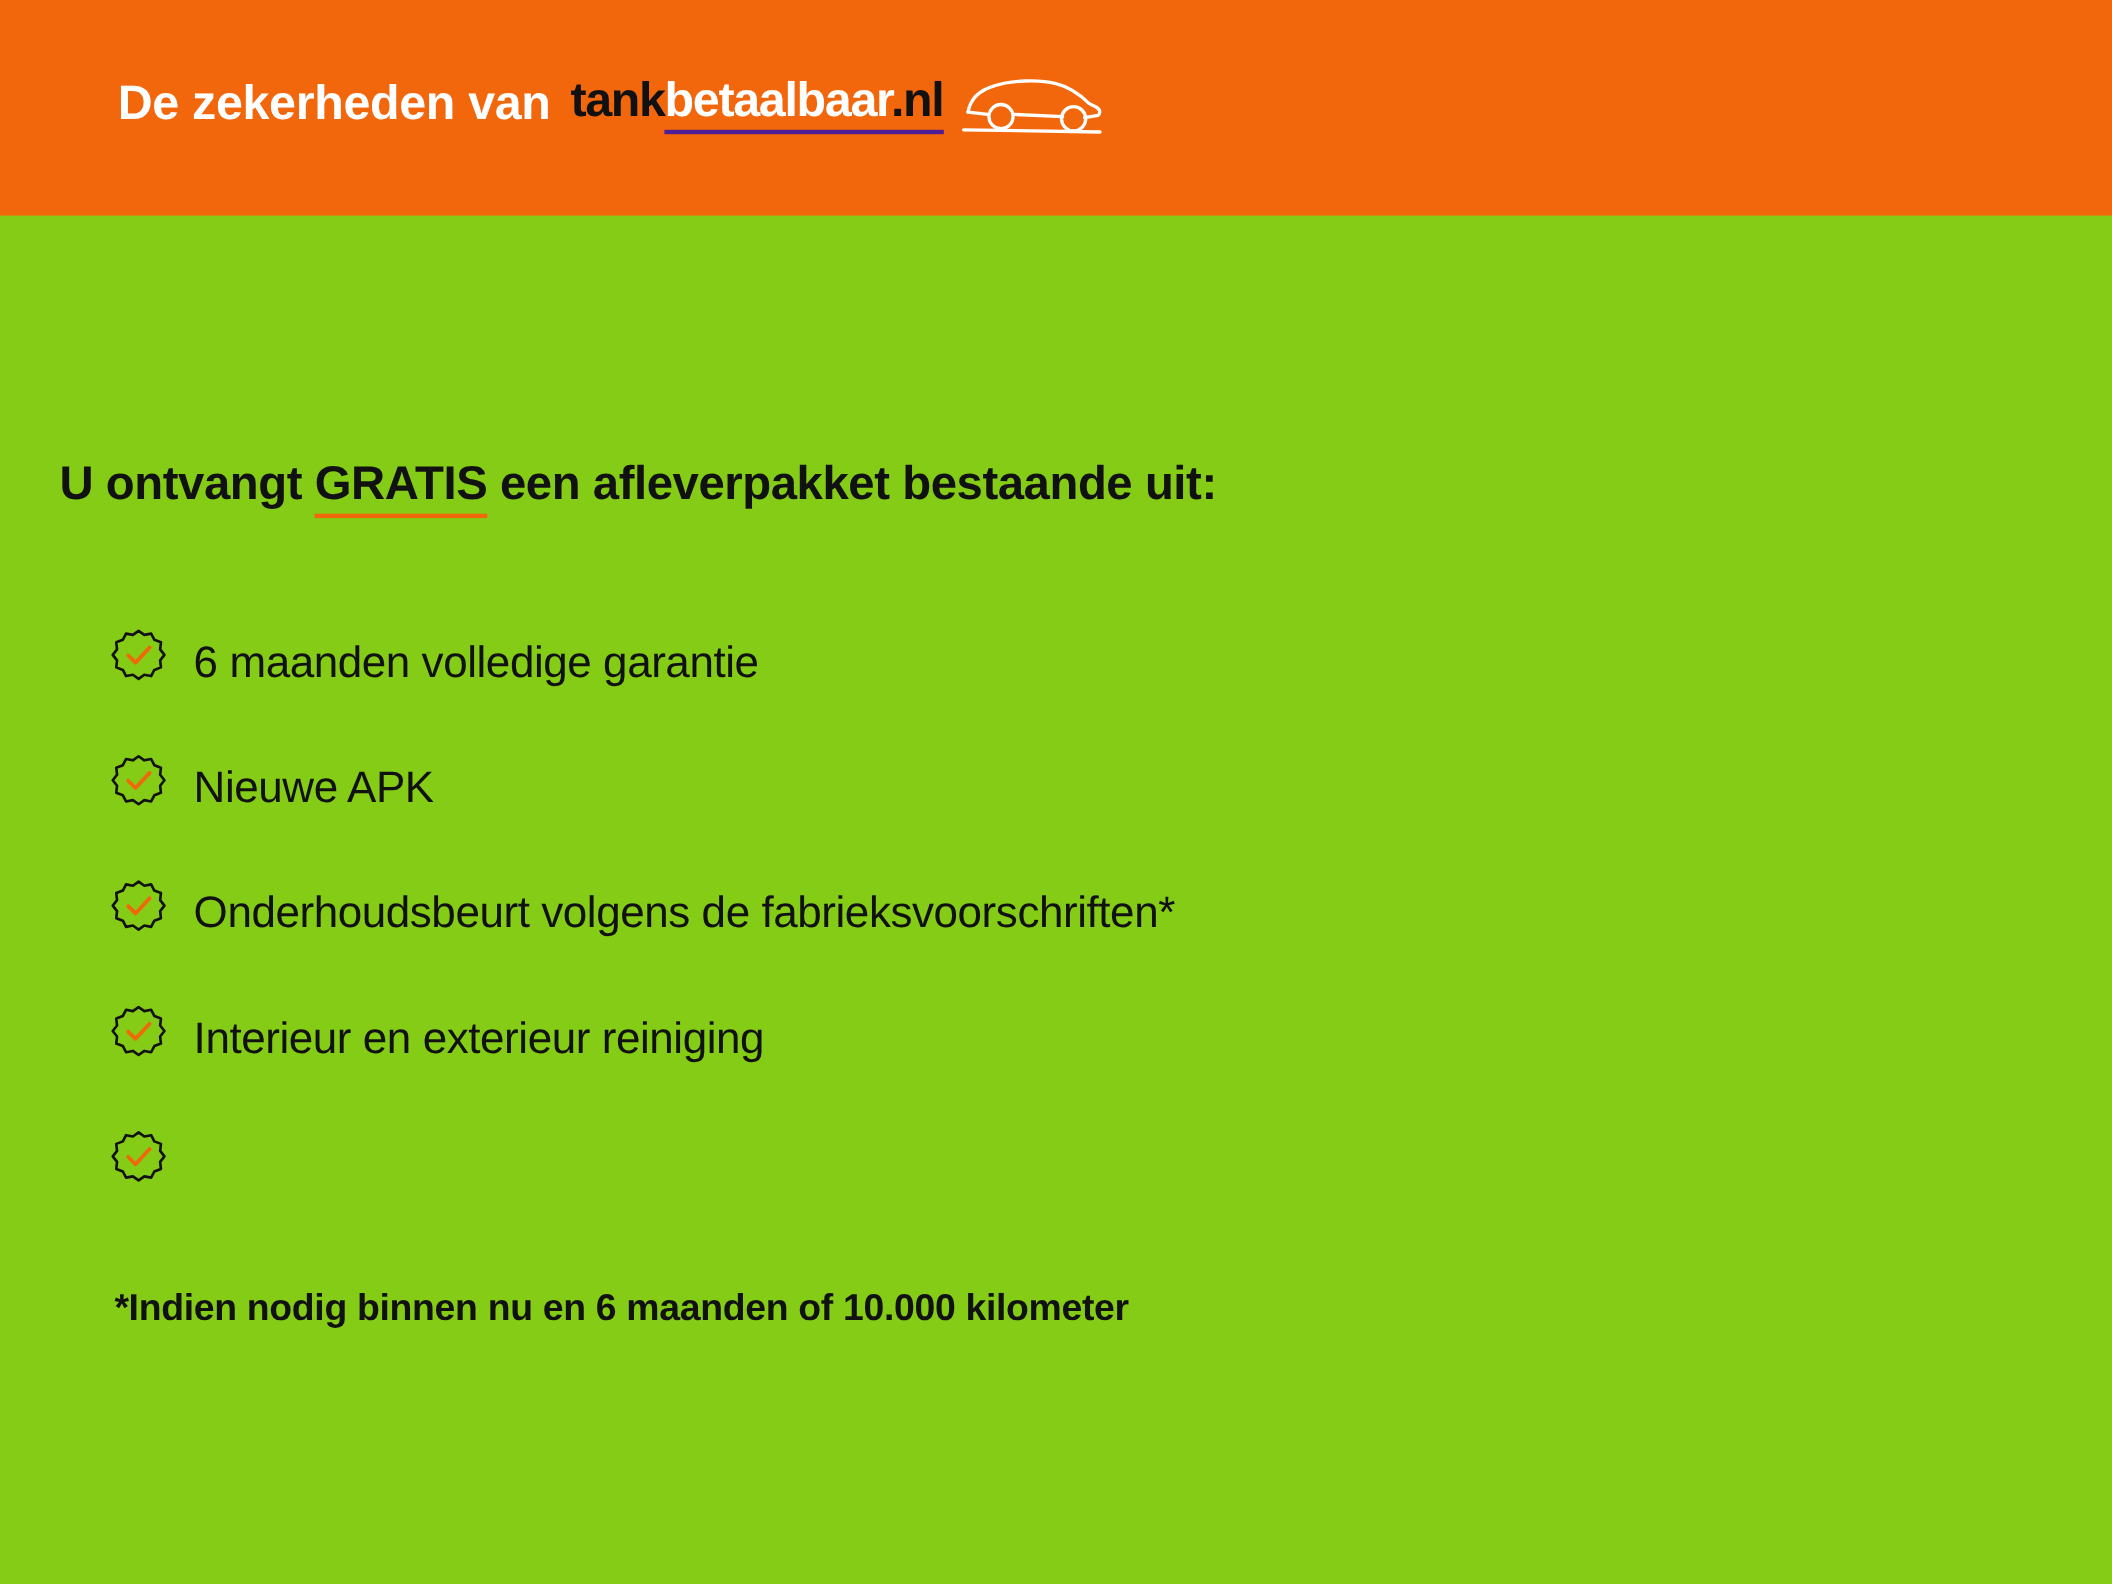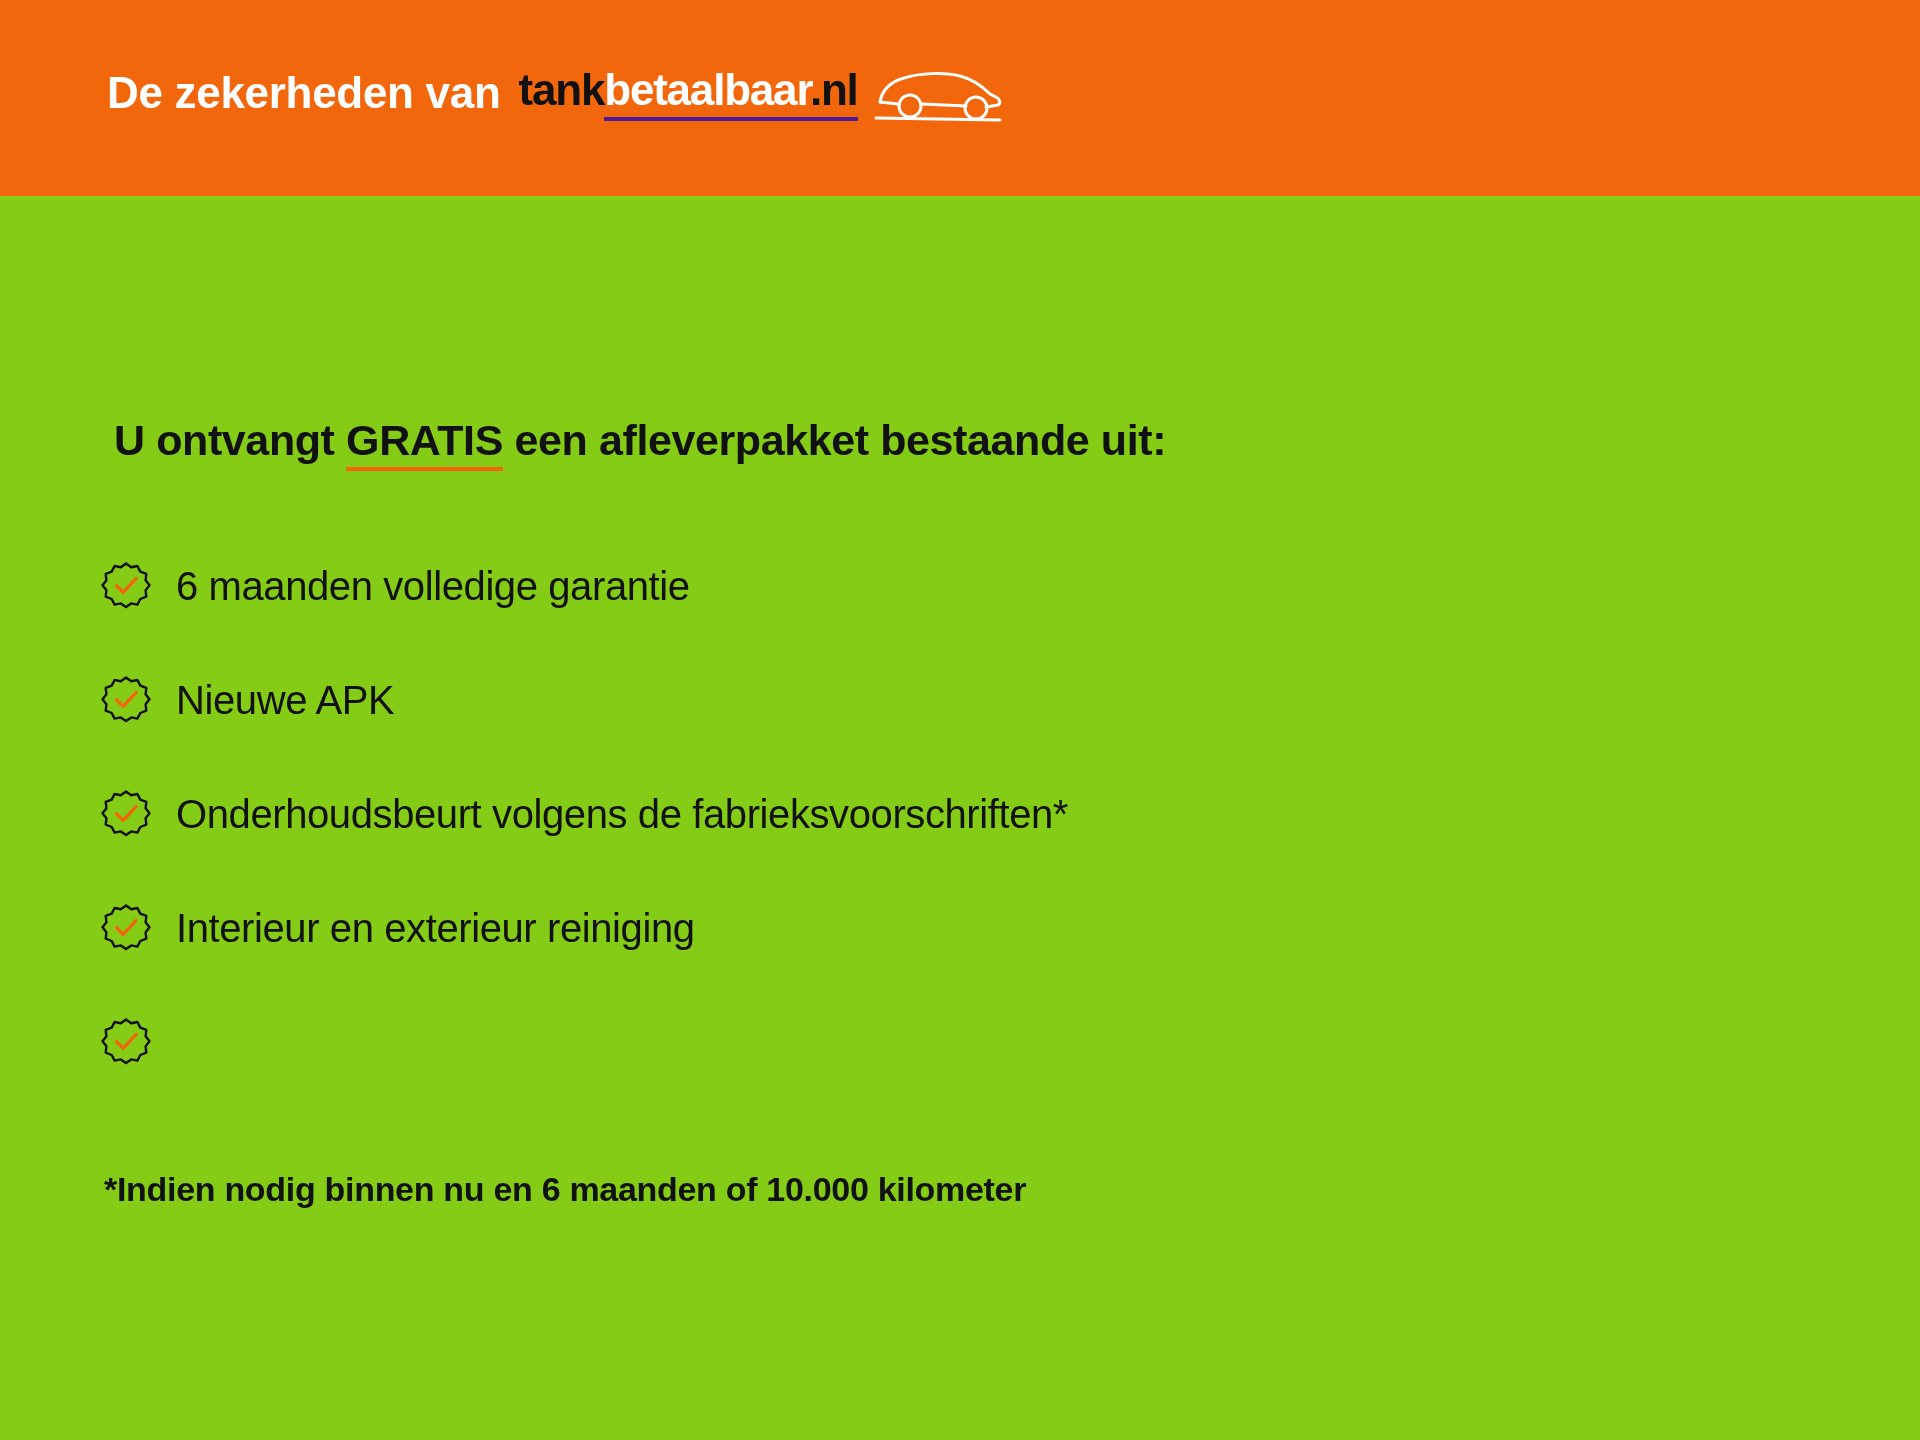--- a/index.html
+++ b/index.html
@@ -70,42 +70,42 @@
 
   
   .content {
     position: absolute;
     left: 0;
     top: 196px;
     width: 1920px;
   }
 
   .headline {
-    margin-left: 114px;
+    margin-left: 54px;
     margin-top: 220px;
     font-size: 43px;
     font-weight: 700;
     color: #111111;
     letter-spacing: -0.4px;
     white-space: nowrap;
   }
   .headline .gratis {
     border-bottom: 4px solid #f3670c;
     padding-bottom: 3px;
   }
 
   .list {
     margin-top: 85px;
     margin-left: 100px;
     list-style: none;
     padding: 0;
   }
   .list-item {
     display: flex;
-    align-items: center;
+    align-items: flex-end;
     height: 72px;
     margin-bottom: 42px;
   }
   .list-item:last-child { margin-bottom: 0; }
 
   .check-icon {
     width: 52px;
     height: 52px;
     flex: 0 0 52px;
     margin-right: 24px;

